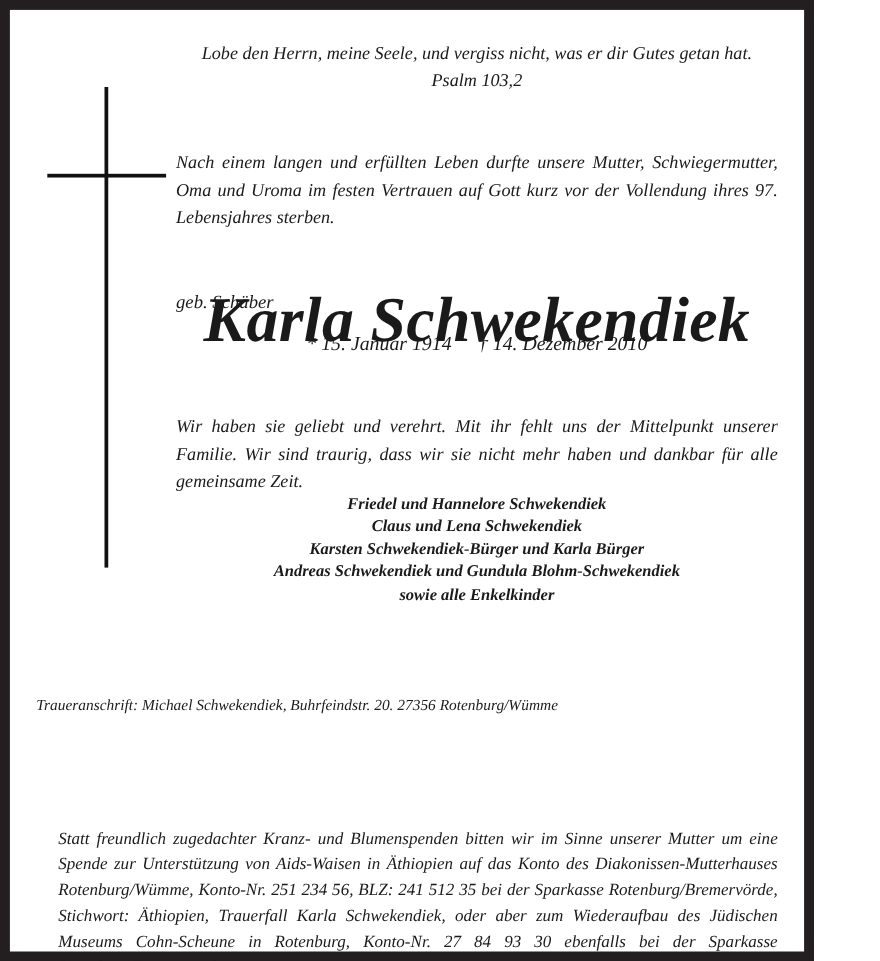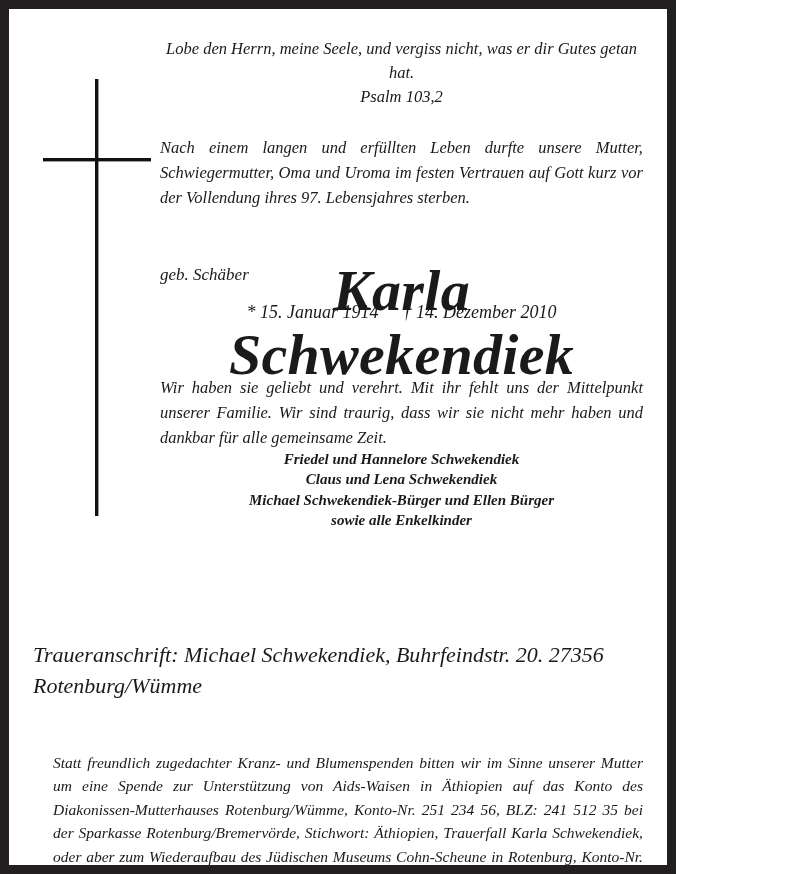--- a/index.html
+++ b/index.html
@@ -12,21 +12,21 @@
     height: 874px;
     font-family: "Liberation Serif", "DejaVu Serif", serif;
     color: #1a1a1a;
     overflow: hidden;
   }
 
   
   #obituary-card {
     position: relative;
     box-sizing: border-box;
-    width: 676px;
+    width: 740px;
     height: 874px;
     background: #ffffff;
     border: 9px solid #231f20;
   }
 
   #page-inner {
     position: relative;
     box-sizing: border-box;
     width: 100%;
     height: 100%;
@@ -129,21 +129,21 @@
     font-weight: bold;
     font-style: italic;
     font-size: 15px;
     line-height: 1.36;
   }
   #survivors .survivor-line { display: block; white-space: nowrap; }
 
   #mourning-address {
     top: 609px;
     font-style: italic;
-    font-size: 22px;
+    font-size: 14px;
     line-height: 1.4;
   }
 
   #service-info {
     top: 667px;
     text-align: justify;
     text-align-last: left;
     font-style: italic;
     font-size: 16.5px;
     line-height: 1.5;
@@ -182,21 +182,22 @@
     <div id="maiden-name">geb. Schäber</div>
     <div id="life-dates">
       <span class="birth-date">* 15. Januar 1914</span><span class="death-date">† 14. Dezember 2010</span>
     </div>
 
     <p class="indented-block tribute">Wir haben sie geliebt und verehrt. Mit ihr fehlt uns der Mittelpunkt unserer Familie. Wir sind traurig, dass wir sie nicht mehr haben und dankbar für alle gemeinsame Zeit.</p>
 
     <div id="survivors">
       <span class="survivor-line">Friedel und Hannelore Schwekendiek</span>
       <span class="survivor-line">Claus und Lena Schwekendiek</span>
-      <span class="survivor-line">Michael Schwekendiek-Bürger und Ellen Bürger</span>
+      <span class="survivor-line">Karsten Schwekendiek-Bürger und Karla Bürger</span>
+      <span class="survivor-line">Andreas Schwekendiek und Gundula Blohm-Schwekendiek</span>
       <span class="survivor-line">sowie alle Enkelkinder</span>
     </div>
 
     <p class="full-block" id="mourning-address">Traueranschrift: Michael Schwekendiek, Buhrfeindstr. 20. 27356 Rotenburg/Wümme</p>
 
 
     <p class="full-block" id="donation-info">Statt freundlich zugedachter Kranz- und Blumenspenden bitten wir im Sinne unserer Mutter um eine Spende zur Unterstützung von Aids-Waisen in Äthiopien auf das Konto des Diakonissen-Mutterhauses Rotenburg/Wümme, Konto-Nr. 251 234 56, BLZ: 241 512 35 bei der Sparkasse Rotenburg/Bremervörde, Stichwort: Äthiopien, Trauerfall Karla Schwekendiek, oder aber zum Wiederaufbau des Jüdischen Museums Cohn-Scheune in Rotenburg, Konto-Nr. 27 84 93 30 ebenfalls bei der Sparkasse Rotenburg/Bremervörde.</p>
 
   </div>
 </div>

